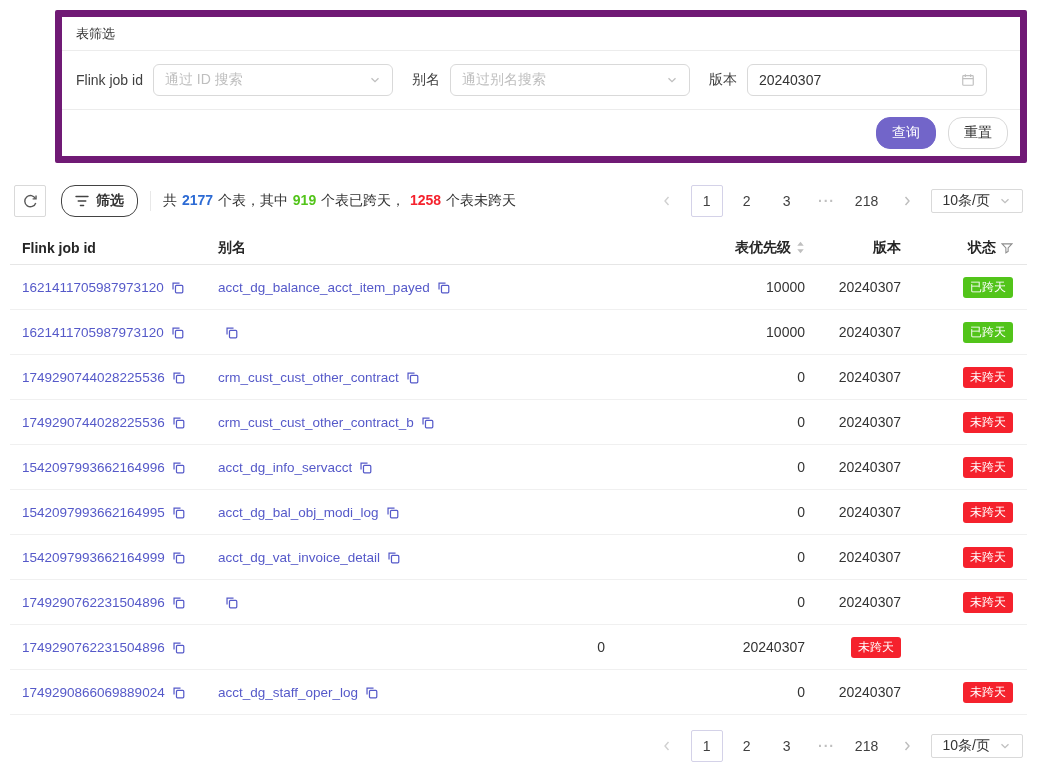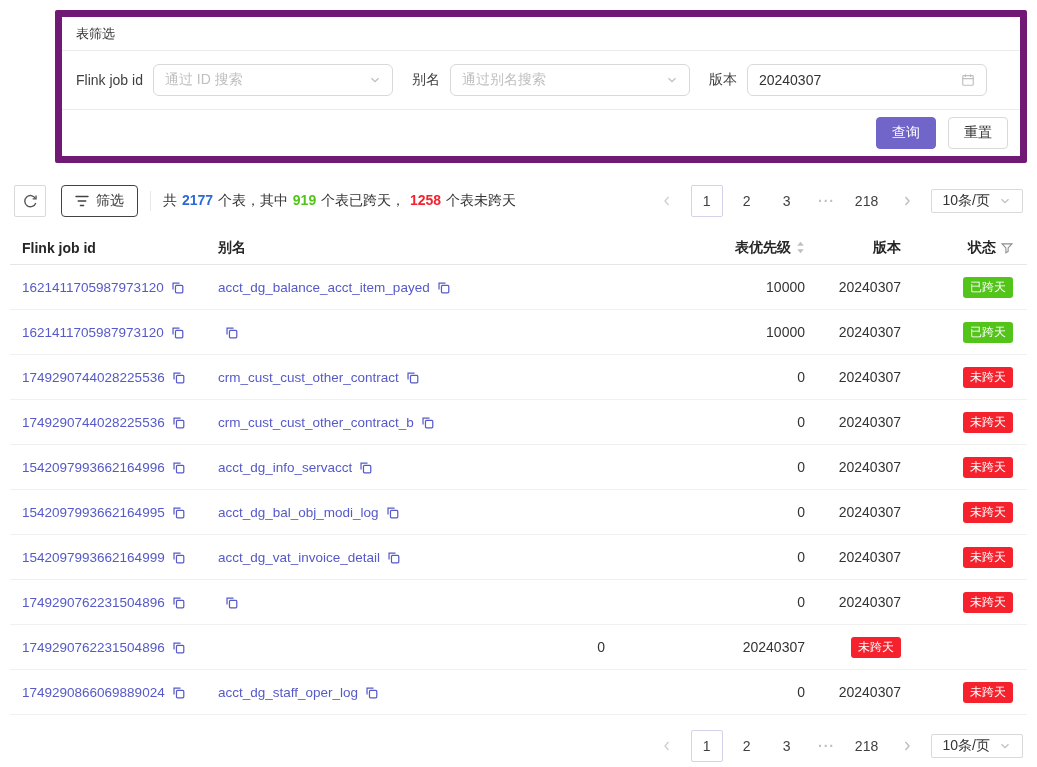--- a/index.html
+++ b/index.html
@@ -25,34 +25,34 @@
   .field + .field { margin-left:19px; }
   .field label { margin-right:10px; white-space:nowrap; color:#404040; }
   .control {
     width:240px; height:32px; border:1px solid #d9d9d9; border-radius:6px;
     background:#fff; display:flex; align-items:center; padding:0 11px; cursor:pointer;
   }
   .control .placeholder { flex:1; color:#bfbfbf; font-size:14px; overflow:hidden; white-space:nowrap; }
   .control .value { flex:1; color:#333; font-size:14px; }
   .actions-row { display:flex; justify-content:flex-end; align-items:center; gap:12px; padding:7px 12px; height:46px; }
   .btn {
-    height:32px; padding:0 15px; border:1px solid #d9d9d9; border-radius:4px;
+    height:32px; padding:0 15px; border:1px solid #d9d9d9; border-radius:14px;
     background:#fff; color:#333; font-size:14px; font-family:inherit; cursor:pointer;
     display:inline-flex; align-items:center; justify-content:center;
   }
   .btn.primary { background:var(--primary); border-color:var(--primary); color:#fff; }
 
   
   .toolbar { display:flex; align-items:center; margin-top:22px; padding:0 4px; }
   .icon-btn {
     width:32px; height:32px; border:1px solid #d9d9d9; border-radius:2px; background:#fff;
     display:flex; align-items:center; justify-content:center; cursor:pointer; flex:0 0 auto;
   }
   .filter-btn {
-    margin-left:15px; border:1px solid #434343; gap:7px; padding:0 13px; font-weight:400;
+    margin-left:15px; border:1px solid #434343; gap:7px; padding:0 13px; font-weight:700;
   }
   .v-divider { width:1px; height:20px; background:#e8e8e8; margin:0 12px; }
   .summary { font-size:14px; color:#333; white-space:nowrap; }
   .summary .num { font-weight:700; margin:0 1px; }
   .num.info { color:var(--info); }
   .num.success-text { color:var(--success); }
   .num.danger-text { color:var(--danger); }
   .spacer { flex:1; }
 
   

